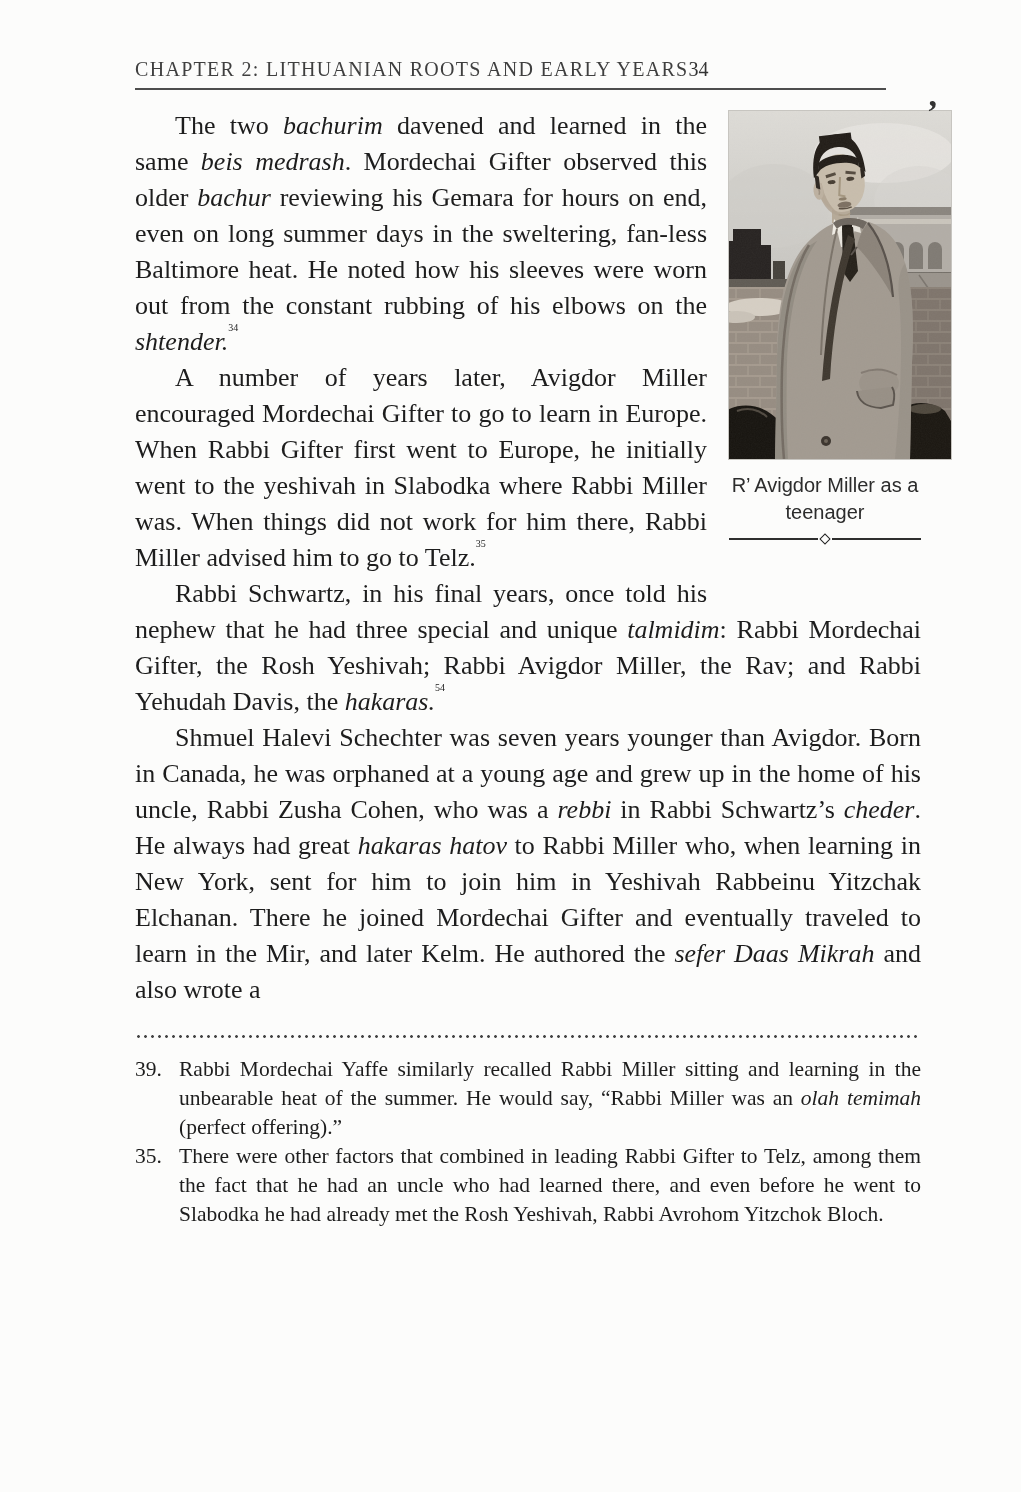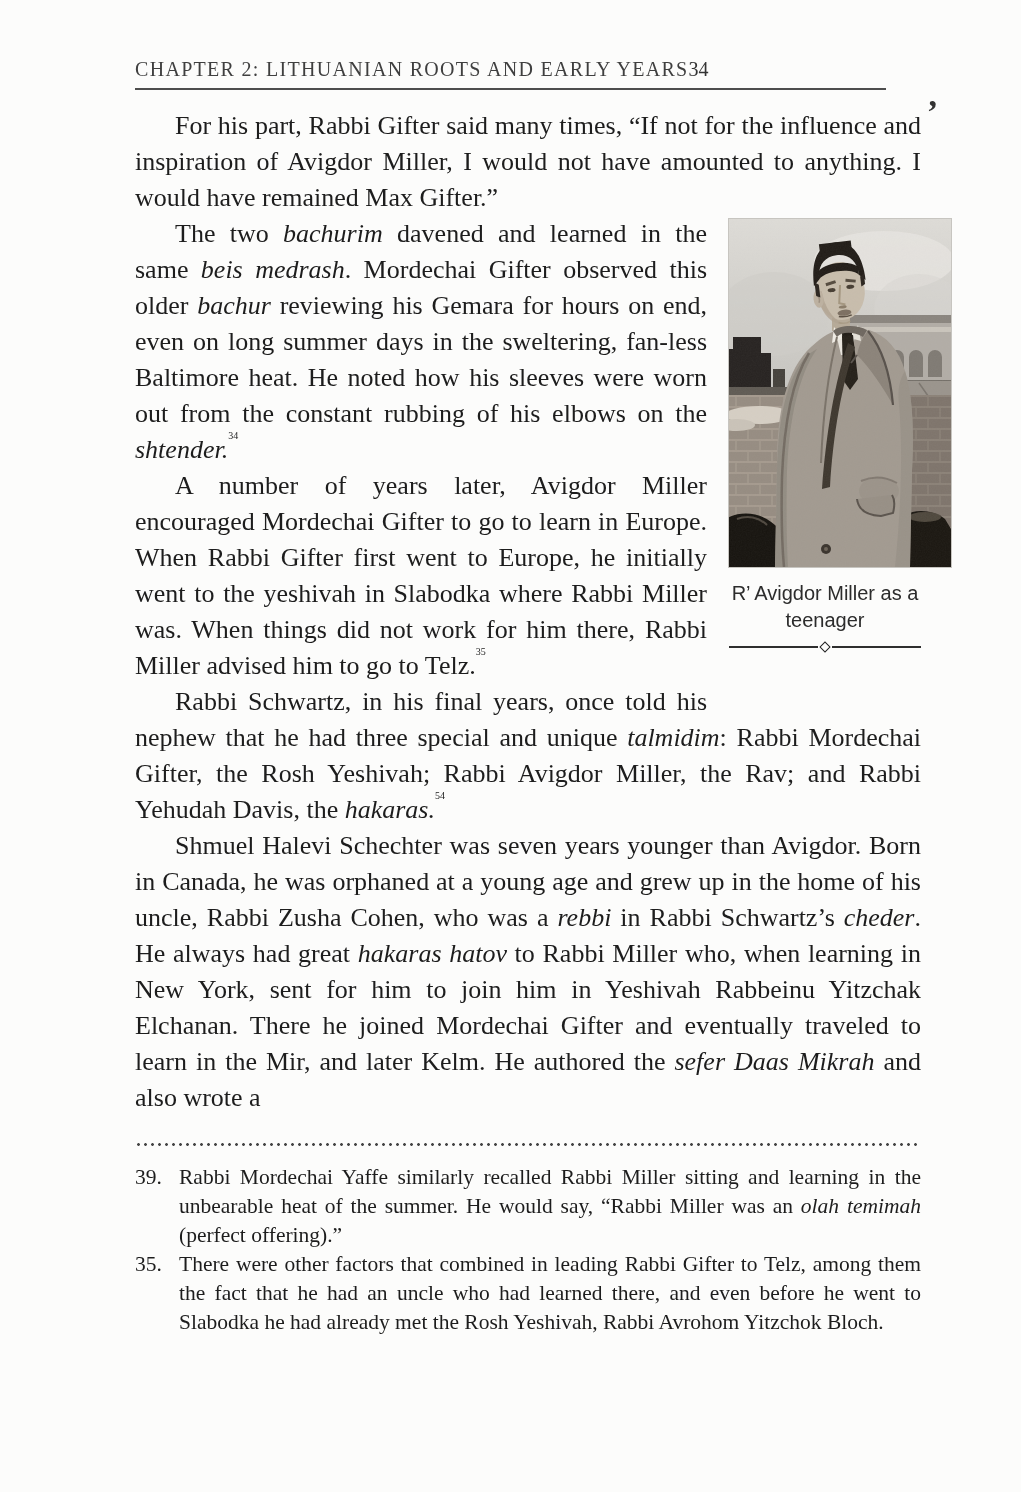--- a/index.html
+++ b/index.html
@@ -79,21 +79,20 @@
       <div class="rh-row">
         <span class="rh-title">CHAPTER 2: LITHUANIAN ROOTS AND EARLY YEARS</span>
         <span class="rh-num">34</span>
       </div>
       <div class="head-rule"></div>
       <span class="head-ornament">,</span>
     </div>
 
     <div class="body-text">
 
-        <p class="indent"><span>For his part, Rabbi Gifter said many times, “If not for the influence and inspiration of Avigdor Miller, I would not have amounted to anything. I would have remained Max Gifter.”</span></p>
         <figure class="photo-figure" id="fig-template">
         <div class="photo">
           <svg width="222" height="348" viewBox="0 0 222 348" xmlns="http://www.w3.org/2000/svg">
             <defs>
               <linearGradient id="sky" x1="0" y1="0" x2="0" y2="1">
                 <stop offset="0" stop-color="#dedcd7"></stop>
                 <stop offset="1" stop-color="#c3c1bc"></stop>
               </linearGradient>
               <pattern id="brick" width="24" height="22" patternUnits="userSpaceOnUse">
                 <rect width="24" height="22" fill="#8d8379"></rect>

